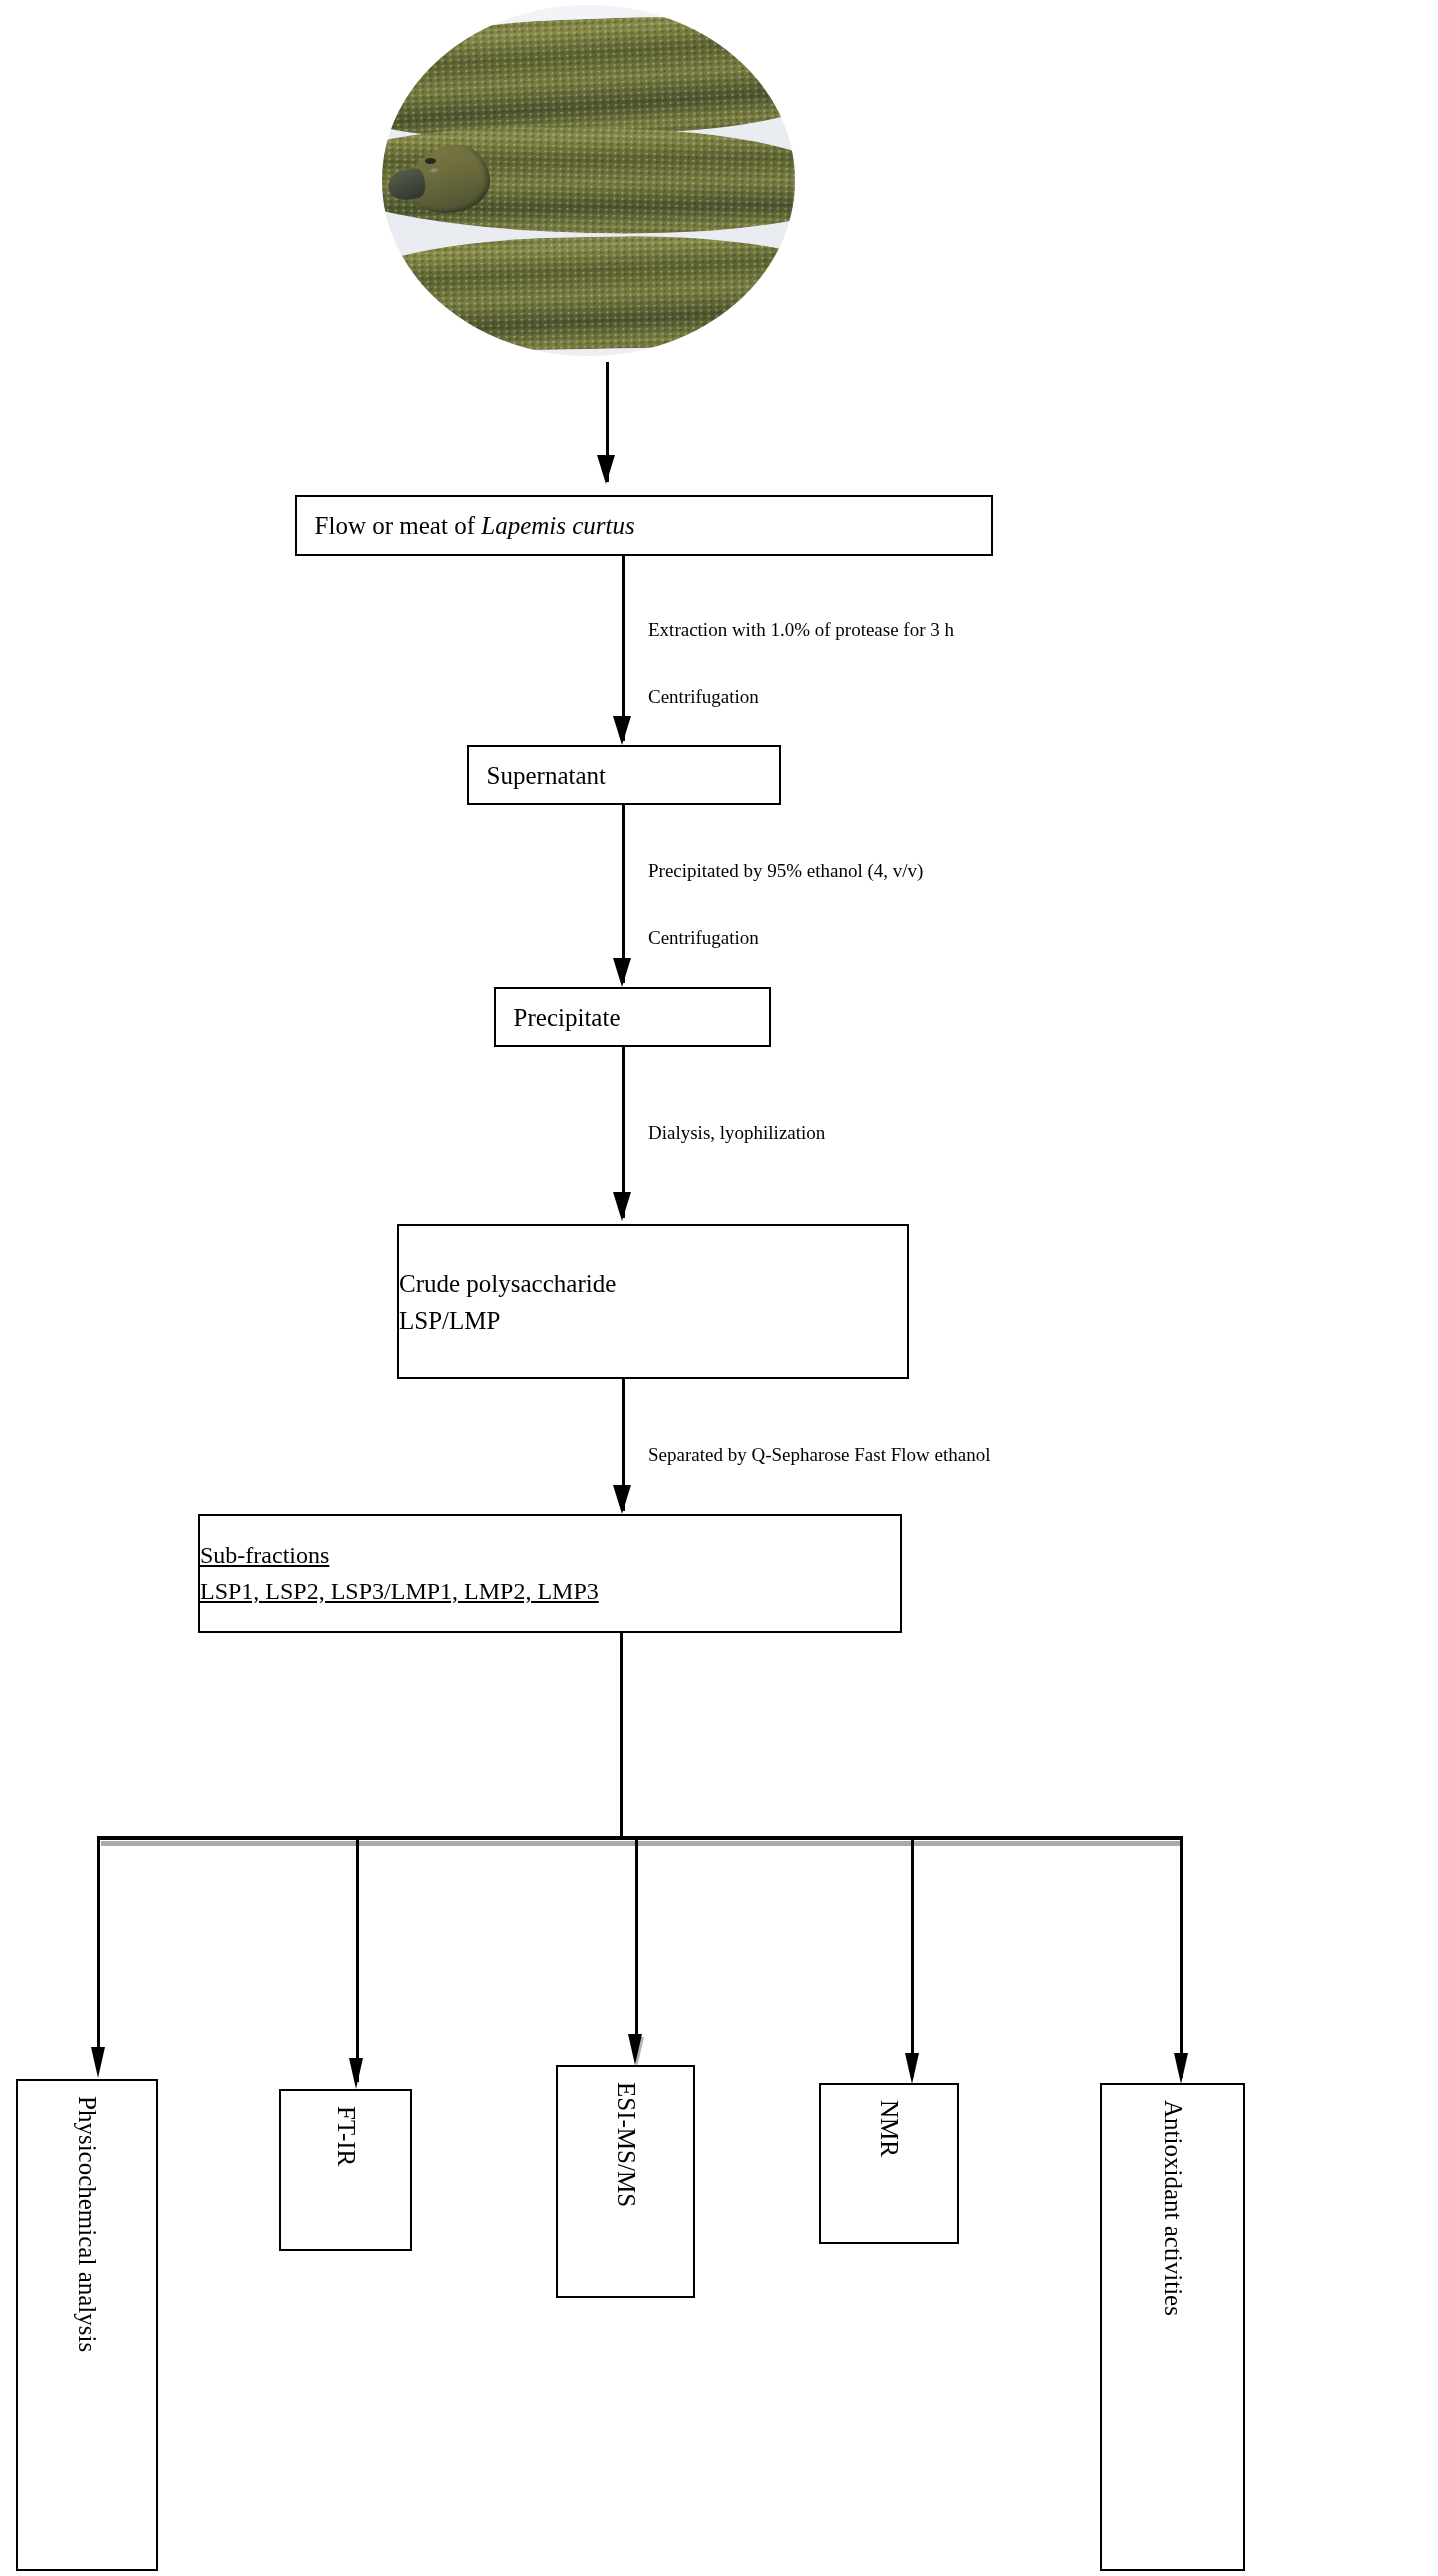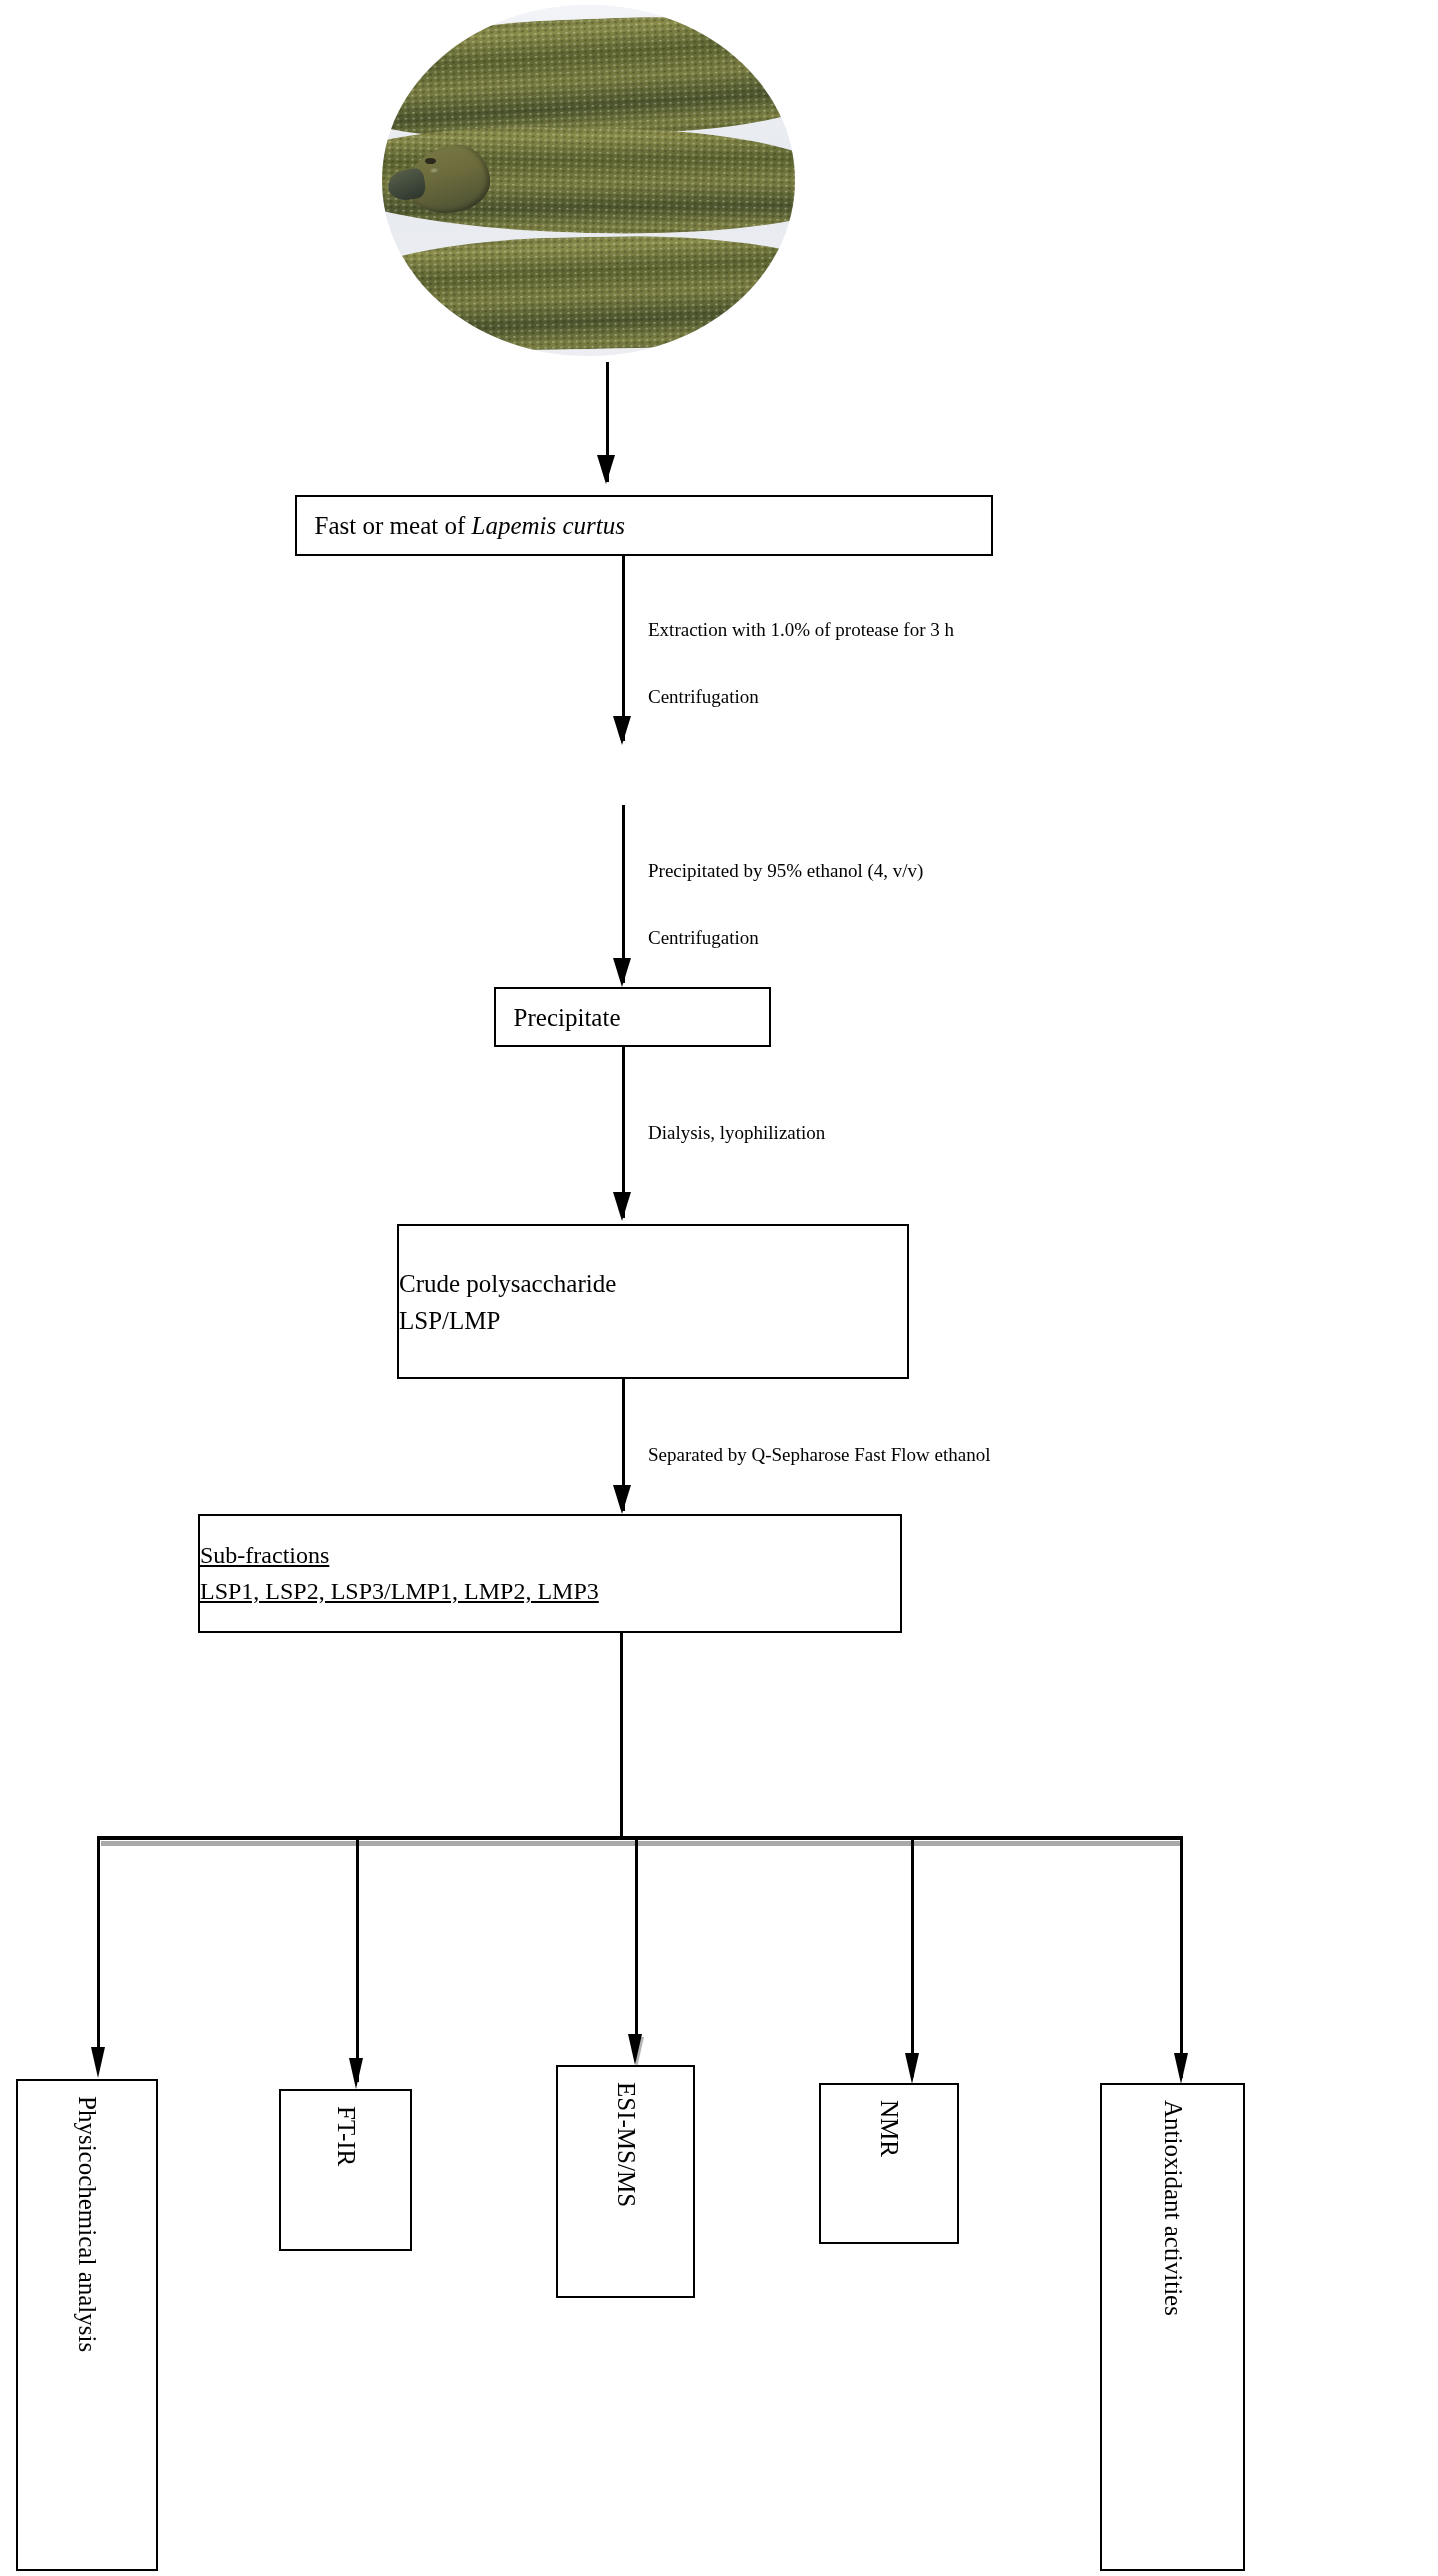--- a/index.html
+++ b/index.html
@@ -187,29 +187,32 @@
     <div class="head"></div>
     <div class="snout"></div>
     <div class="eye"></div>
     <div class="oval-mask"></div>
   </div>
 
   <div class="vline" style="left:606px;top:362px;height:120px;"></div>
   <div class="arrow" style="left:597px;top:455px;"></div>
 
   <div class="fbox left" style="left:295px;top:495px;width:698px;height:61px;">
-    <div class="inner t48"><span>Fast or meat of </span><span class="ital">Lapemis curtus</span></div>
+    <div class="inner t48"><span>Flow or meat of </span><span class="ital">Lapemis curtus</span></div>
   </div>
 
   <div class="vline" style="left:622px;top:556px;height:185px;"></div>
   <div class="arrow" style="left:613px;top:716px;"></div>
 
   <div class="steplabel" style="left:648px;top:620px;">Extraction with 1.0% of protease for 3 h</div>
   <div class="steplabel" style="left:648px;top:687px;">Centrifugation</div>
 
+  <div class="fbox left" style="left:467px;top:745px;width:314px;height:60px;">
+    <div class="inner t48">Supernatant</div>
+  </div>
 
   <div class="vline" style="left:622px;top:805px;height:178px;"></div>
   <div class="arrow" style="left:613px;top:958px;"></div>
 
   <div class="steplabel" style="left:648px;top:861px;">Precipitated by 95% ethanol (4, v/v)</div>
   <div class="steplabel" style="left:648px;top:928px;">Centrifugation</div>
 
   <div class="fbox left" style="left:494px;top:987px;width:277px;height:60px;">
     <div class="inner t48">Precipitate</div>
   </div>

